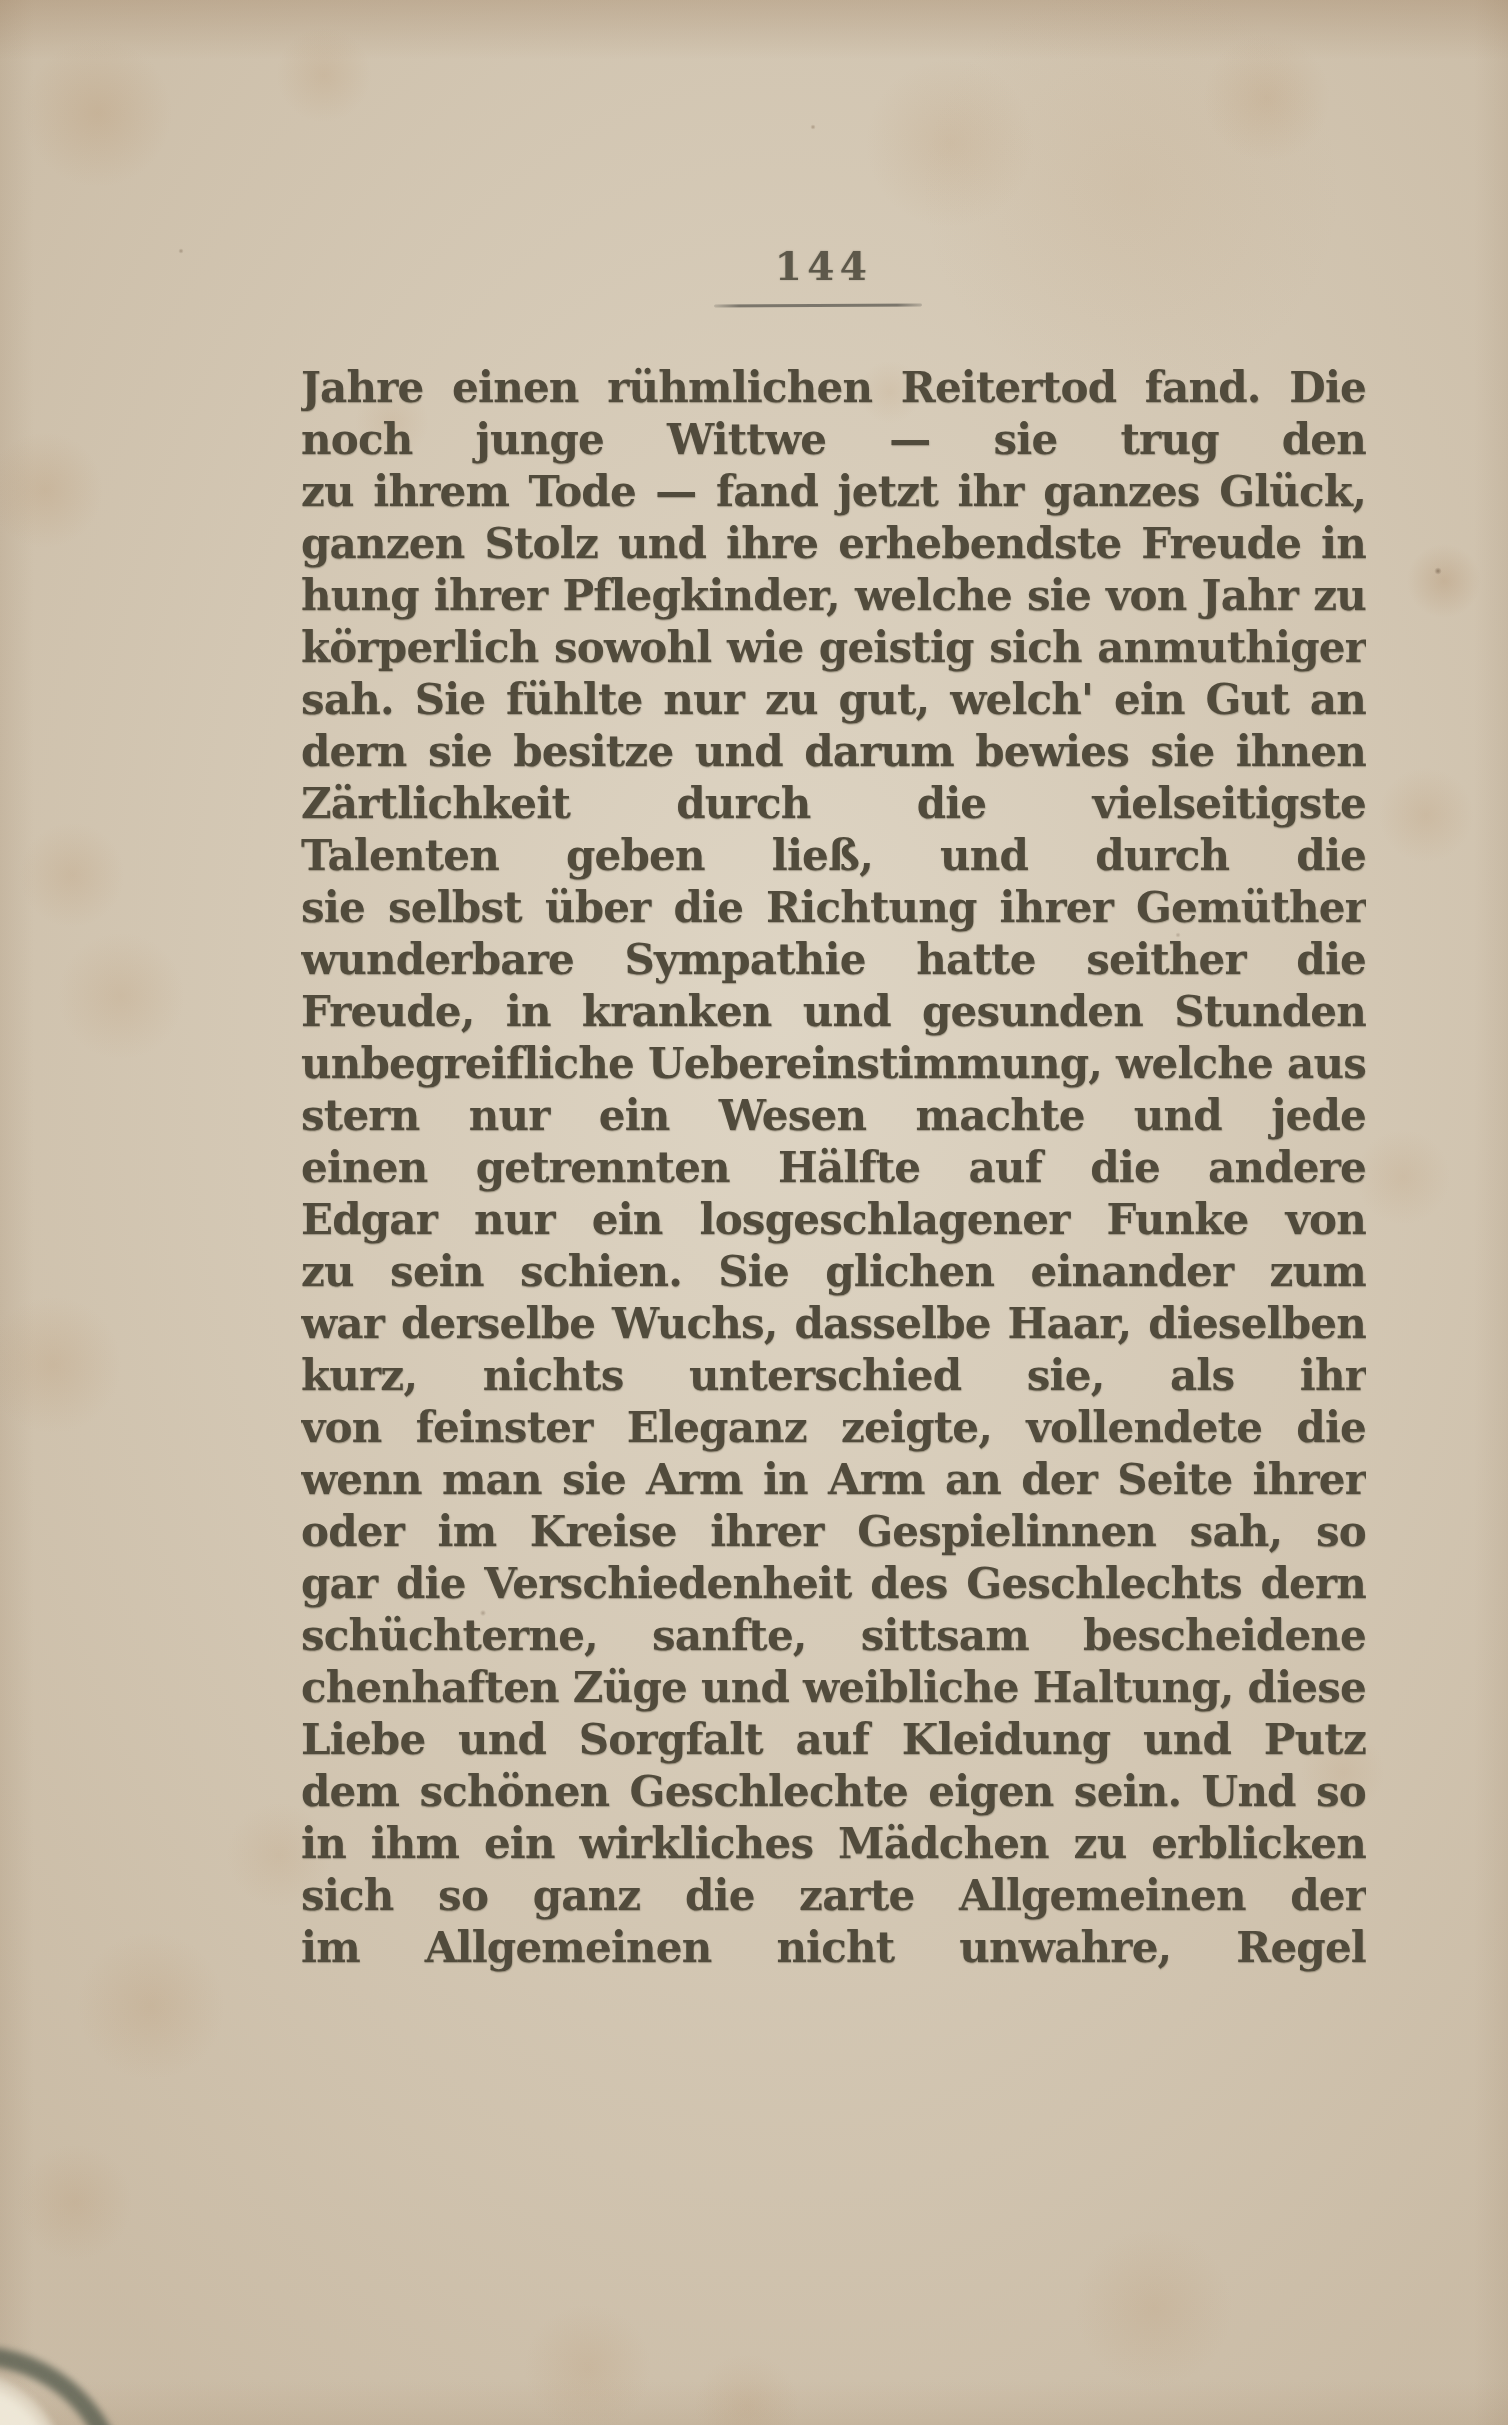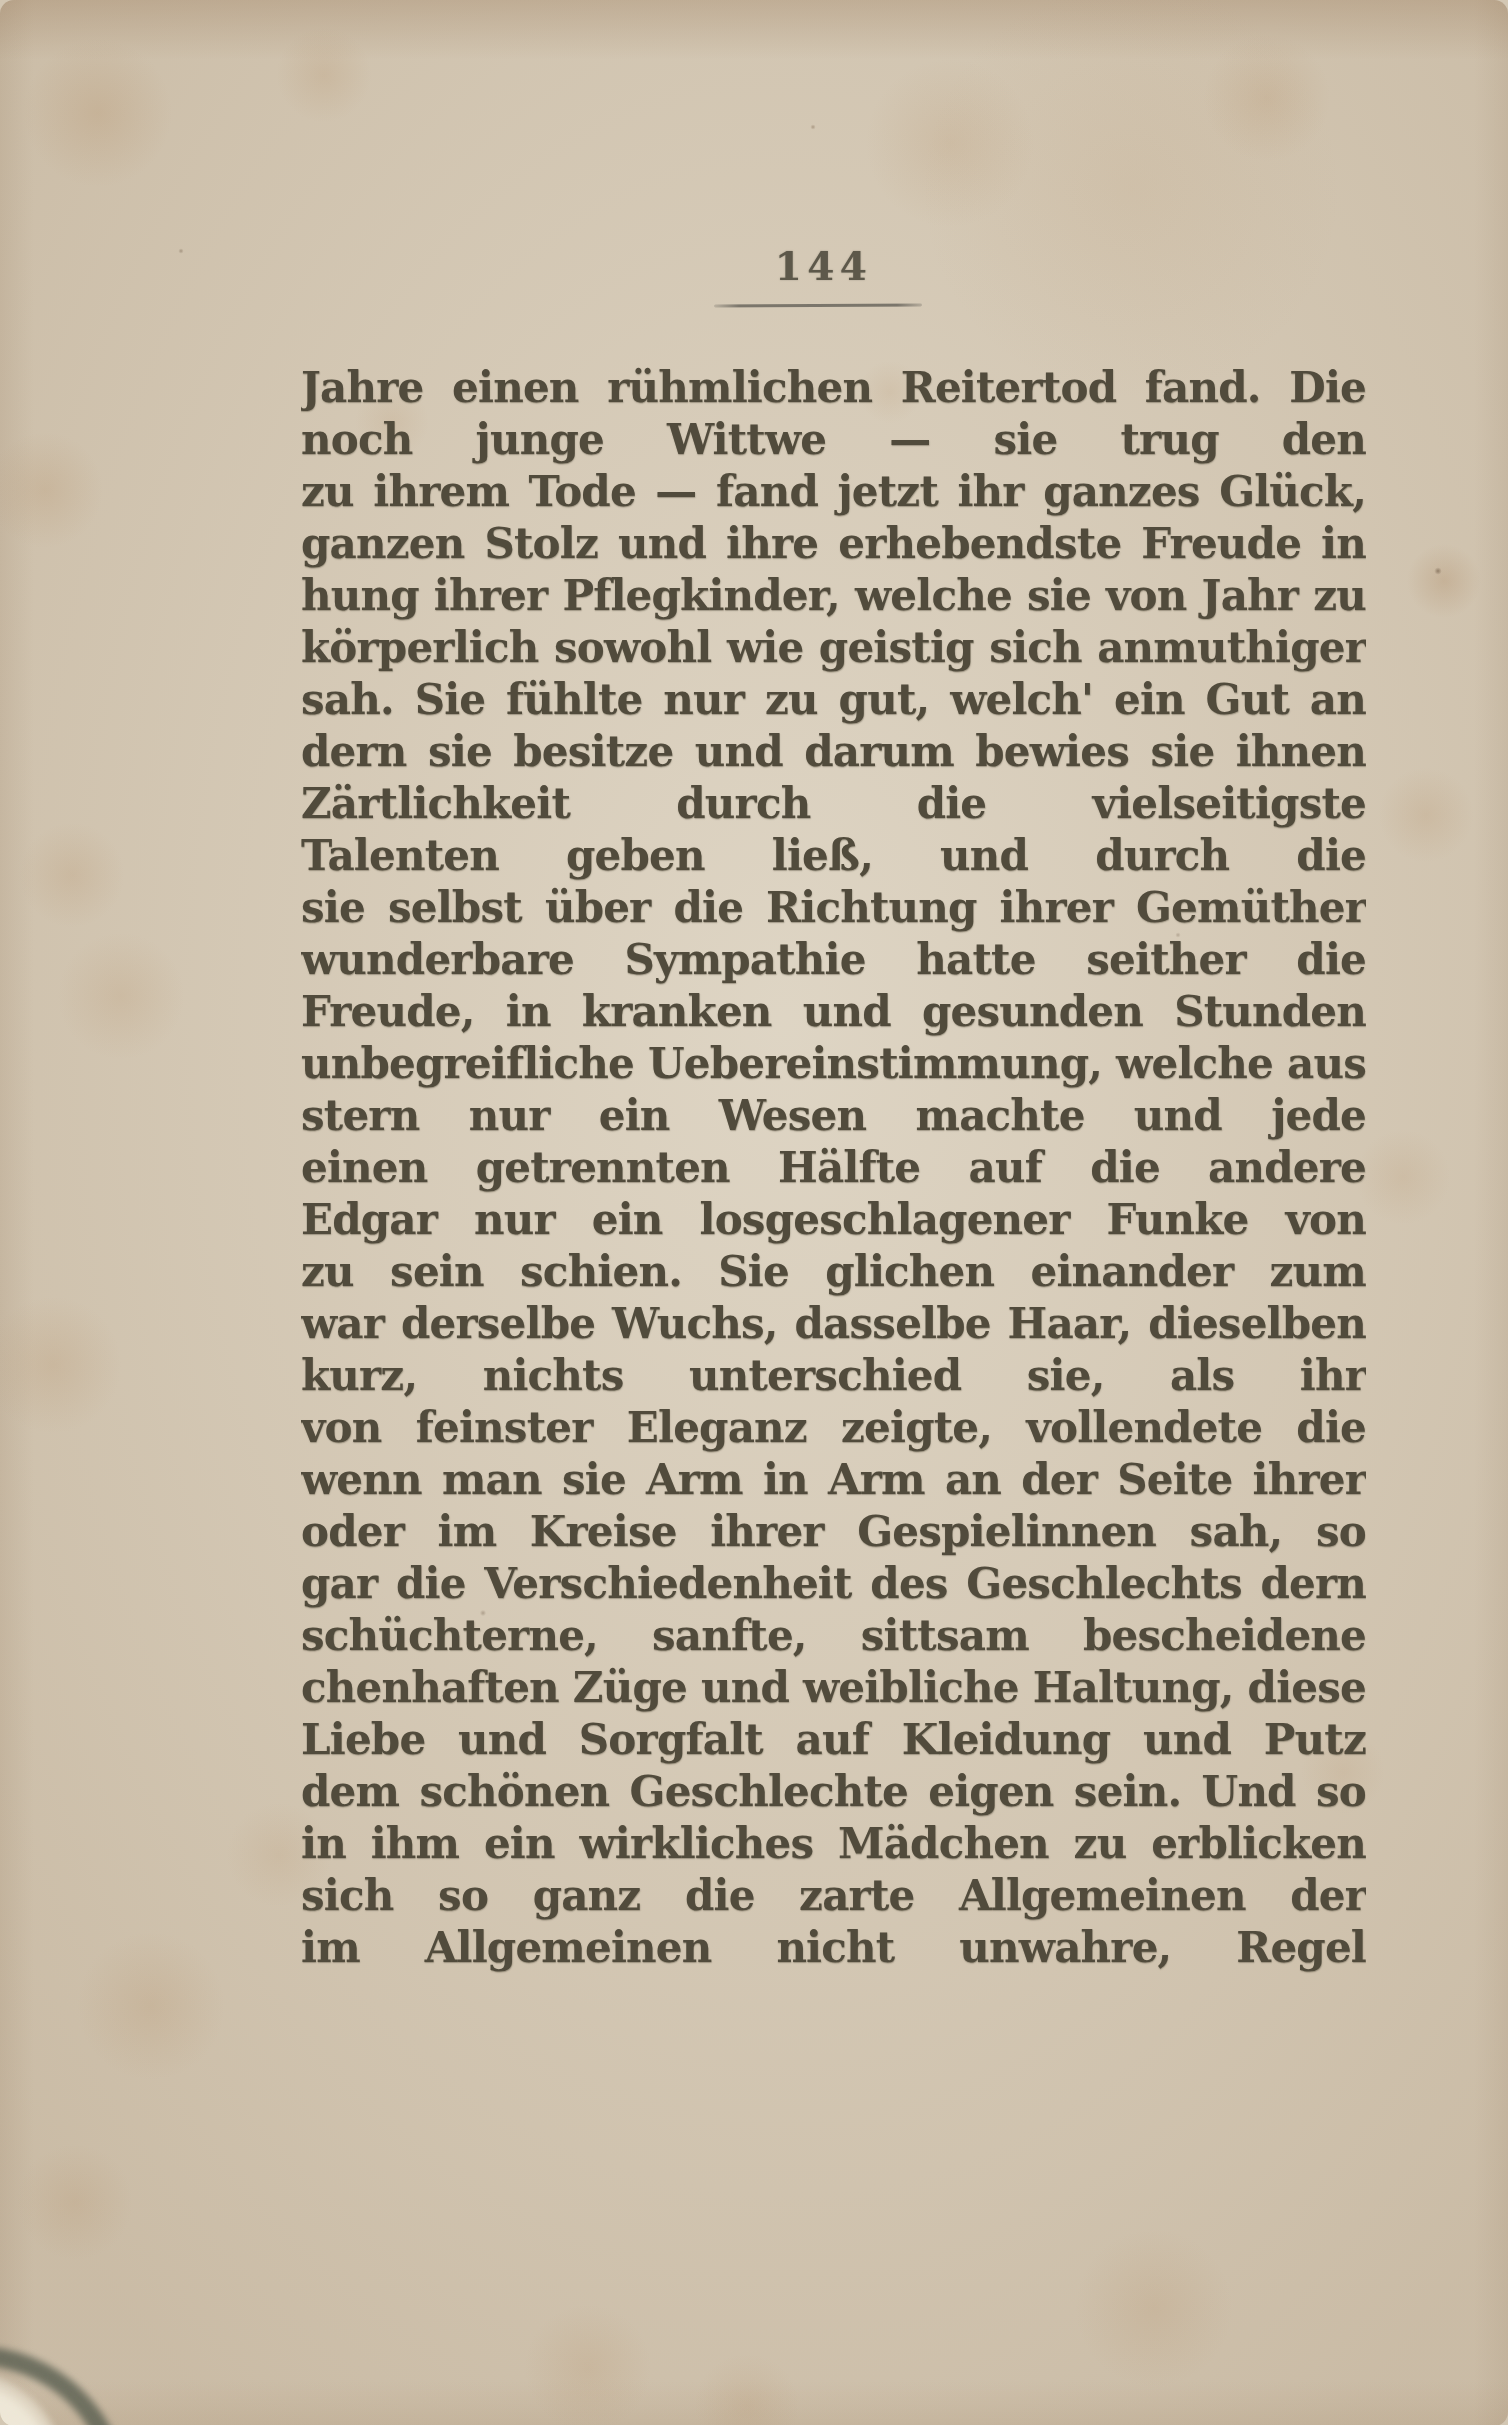--- a/index.html
+++ b/index.html
@@ -43,21 +43,20 @@
       radial-gradient(circle 60px at 1343px 1772px, rgba(172,128,82,0.11), transparent 70%),
       radial-gradient(circle 53px at 392px 422px, rgba(172,128,82,0.12), transparent 70%),
       radial-gradient(circle 45px at 890px 392px, rgba(172,128,82,0.12), transparent 70%),
       
       linear-gradient(180deg, rgba(146,112,78,0.28), rgba(146,112,78,0) 60px),
       linear-gradient(0deg, rgba(150,118,82,0.14), rgba(150,118,82,0) 45px),
       linear-gradient(90deg, rgba(130,100,70,0.12), rgba(130,100,70,0) 34px),
       linear-gradient(270deg, rgba(130,100,70,0.10), rgba(130,100,70,0) 34px),
       
       radial-gradient(ellipse 1056px 1659px at 52% 42%, rgba(243,239,228,0.35), rgba(148,118,84,0.14));
-    border-radius: 14px;
   }
   .page-number {
     position: absolute;
     top: 247px;
     left: 291px;
     width: 1065px;
     text-align: center;
     font-size: 39px;
     line-height: 1;
     font-weight: bold;

